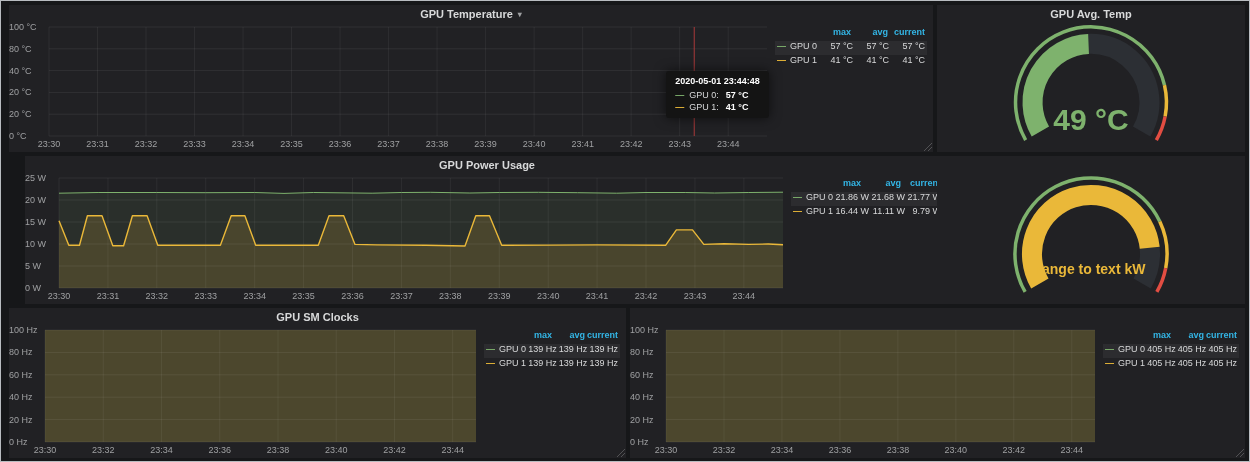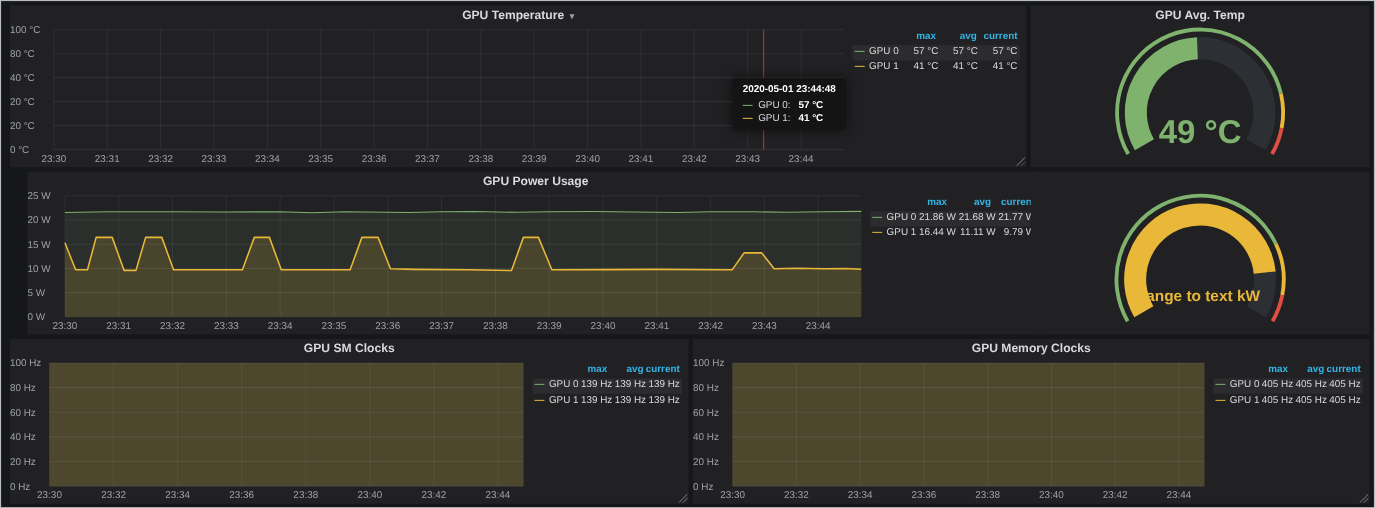--- a/index.html
+++ b/index.html
@@ -304,23 +304,20 @@
             <span class="lcell" style="width: 33px;">139 Hz</span>
             <span class="lcell" style="width: 33px;">139 Hz</span>
             <span class="lcell" style="width: 33px;">139 Hz</span>
           </div>
         </div>
       </div>
     <div class="grip"></div>
   </div>
 
   <div class="panel" style="left:629px;top:307px;width:615px;height:150px;">
-    <div class="ptitle">
-      <span>GPU Memory Clocks</span>
-    </div>
     <div class="pbody">
         <svg width="429" height="112" viewBox="0 0 429 112" style="position:absolute;left:36px;top:4px;overflow:visible;">
           <polygon points="0.0,112 0.0,0.0 429.0,0.0 429.0,112" fill="#7eb26d" fill-opacity="0.1"></polygon>
           <polygon points="0.0,112 0.0,0.0 429.0,0.0 429.0,112" fill="#eab839" fill-opacity="0.18"></polygon>
           <line x1="0" y1="112" x2="429" y2="112" stroke="rgba(255,255,255,0.07)" stroke-width="1"></line>
           <line x1="0" y1="89.6" x2="429" y2="89.6" stroke="rgba(255,255,255,0.07)" stroke-width="1"></line>
           <line x1="0" y1="67.19999999999999" x2="429" y2="67.19999999999999" stroke="rgba(255,255,255,0.07)" stroke-width="1"></line>
           <line x1="0" y1="44.8" x2="429" y2="44.8" stroke="rgba(255,255,255,0.07)" stroke-width="1"></line>
           <line x1="0" y1="22.39999999999999" x2="429" y2="22.39999999999999" stroke="rgba(255,255,255,0.07)" stroke-width="1"></line>
           <line x1="0" y1="0" x2="429" y2="0" stroke="rgba(255,255,255,0.07)" stroke-width="1"></line>

